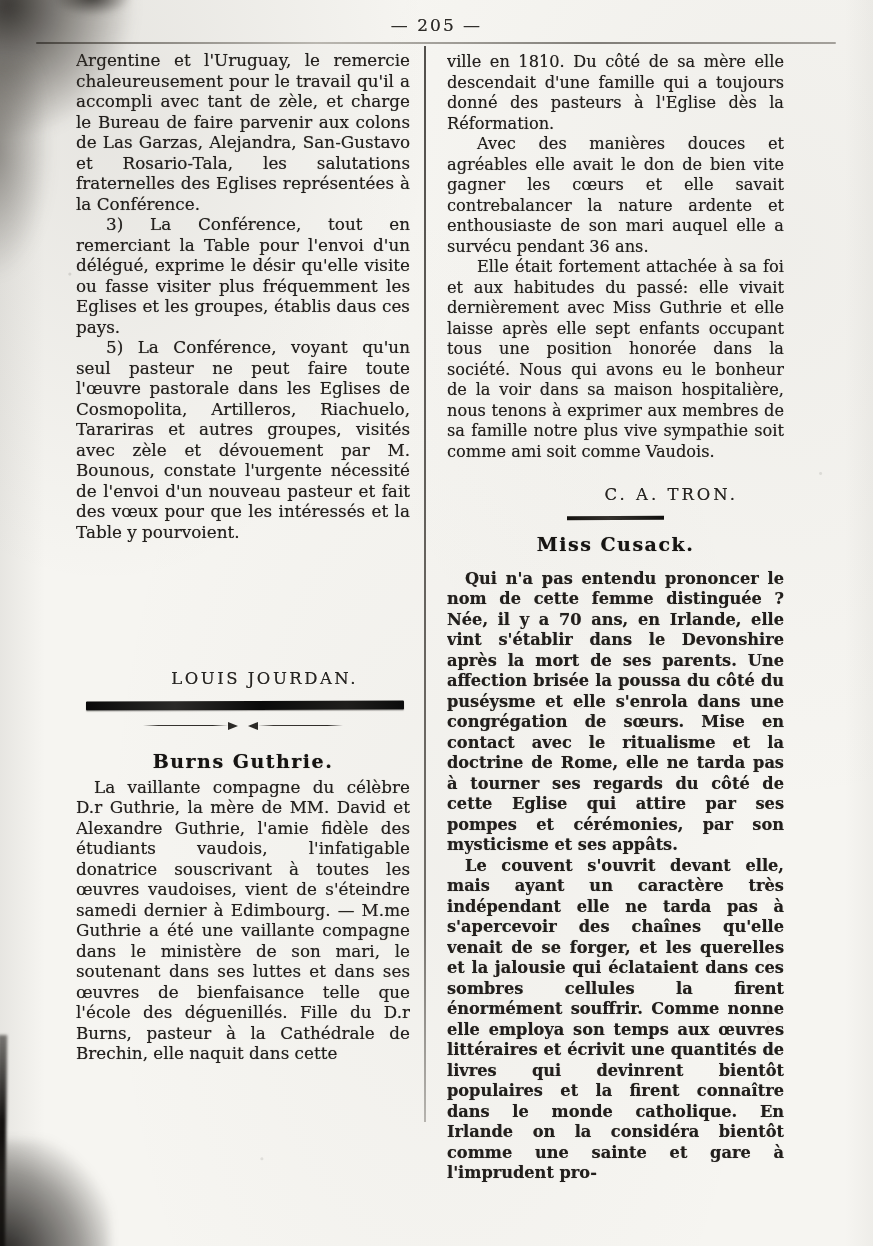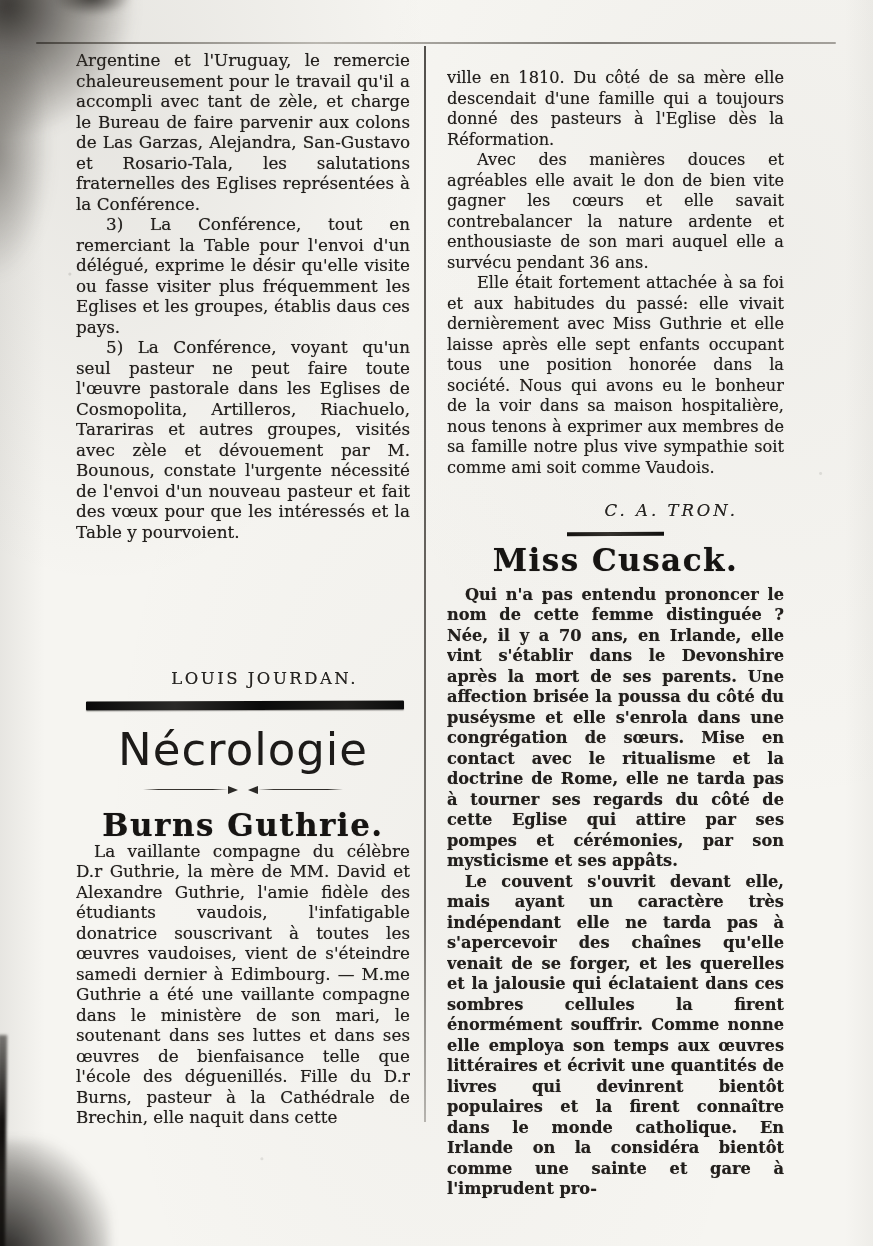--- a/index.html
+++ b/index.html
@@ -30,35 +30,35 @@
     border-radius:1px;
   }
   .col-divider{
     position:absolute;left:424px;top:46px;width:2px;height:1076px;
     background:linear-gradient(180deg,rgba(55,52,48,.85),rgba(70,66,60,.75) 80%,rgba(90,86,80,.4));
   }
   
   .col{position:absolute;top:50px;text-align:justify;}
   .col-left{left:76px;width:334px;height:1145px;overflow:hidden;
     font-size:16.8px;line-height:20.5px;}
-  .col-right{left:447px;top:68px;width:337px;height:1135px;overflow:hidden;
+  .col-right{left:447px;top:52px;width:337px;height:1135px;overflow:hidden;
     font-size:16.2px;line-height:20.5px;}
   .col p{margin:0;padding:0;text-shadow:0 0 .7px rgba(25,22,20,.55);}
   .intro{overflow:hidden;}
   .col-left .intro{height:612px;}
   .col-right .intro{height:429px;}
   .intro p + p{text-indent:30px;}
   .article-body p{text-indent:18px;}
   
   .signature{
     font-size:16.5px;letter-spacing:2.5px;color:#262421;
     text-align:right;text-shadow:0 0 .6px rgba(25,22,20,.55);
   }
   .col-left .signature{margin-top:7px;padding-right:52px;}
-  .col-right .signature{margin-top:4px;padding-right:46px;letter-spacing:3px;font-style:italic;}
+  .col-right .signature{margin-top:4px;padding-right:46px;letter-spacing:3px;}
   
   .black-bar{
     margin:11px 0 0 10px;width:318px;height:9px;
     background:linear-gradient(90deg,#090909,#2b2a28 28%,#0a0a0a 55%,#1f1e1c 82%,#0c0c0c);
     transform:rotate(-.2deg);border-radius:1px;
     box-shadow:0 1px 1px rgba(40,38,35,.4);
   }
   .necrologie-title{
     margin:16px 0 0 0;
     font-family:"DejaVu Sans","Liberation Sans",sans-serif;
@@ -68,21 +68,21 @@
   .ornament{
     margin:10px auto 0;width:200px;height:12px;
     display:flex;align-items:center;justify-content:center;
   }
   .orn-line{flex:1;height:1.4px;background:linear-gradient(90deg,transparent,#3a3733 18%,#2e2b28 82%,transparent);}
   .orn-arrow{width:0;height:0;border-top:4px solid transparent;border-bottom:4px solid transparent;}
   .orn-arrow.right{border-left:10px solid #2c2a27;margin-right:5px;}
   .orn-arrow.left{border-right:10px solid #2c2a27;margin-left:5px;}
   .article-title{
     margin:15px 0 0 0;
-    font-size:31px;line-height:28px;font-weight:bold;
+    font-size:19px;line-height:28px;font-weight:bold;
     text-align:center;letter-spacing:1.5px;color:#161412;
     text-shadow:0 0 .8px rgba(20,18,16,.6);
   }
   .col-left .article-body{margin-top:2px;}
   .col-right .article-title{margin-top:10px;}
   .col-right .article-body{margin-top:11px;font-weight:bold;}
   .short-rule{
     margin:10px auto 0;width:97px;height:4px;
     background:linear-gradient(90deg,#14120f,#34312d 45%,#11100e);
     transform:rotate(-.3deg);
@@ -123,35 +123,35 @@
       radial-gradient(circle at 30% 93%, rgba(60,56,50,.2) 1px, transparent 2px),
       radial-gradient(circle at 55% 55%, rgba(60,56,50,.12) 1px, transparent 2px),
       radial-gradient(circle at 88% 82%, rgba(60,56,50,.2) 1px, transparent 2px);
   }
 </style>
 </head>
 <body>
 
 <div class="page">
 
+  <div class="page-number">— 205 —</div>
   <div class="top-rule"></div>
   <div class="col-divider"></div>
 
   <div class="col col-left">
     <div class="intro">
         <p>Argentine et l'Uruguay, le remercie chaleureusement pour le travail qu'il a accompli avec tant de zèle, et charge le Bureau de faire parvenir aux colons de Las Garzas, Alejandra, San-Gustavo et Rosario-Tala, les salutations fraternelles des Eglises représentées à la Conférence.</p>
         <p>3) La Conférence, tout en remerciant la Table pour l'envoi d'un délégué, exprime le désir qu'elle visite ou fasse visiter plus fréquemment les Eglises et les groupes, établis daus ces pays.</p>
         <p>5) La Conférence, voyant qu'un seul pasteur ne peut faire toute l'œuvre pastorale dans les Eglises de Cosmopolita, Artilleros, Riachuelo, Tarariras et autres groupes, visités avec zèle et dévouement par M. Bounous, constate l'urgente nécessité de l'envoi d'un nouveau pasteur et fait des vœux pour que les intéressés et la Table y pourvoient.</p>
       </div>
 
     <div class="signature">LOUIS JOURDAN.</div>
 
     <div class="black-bar"></div>
 
-    <h1 class="necrologie-title">Nécrologie</h1>
 
     <div class="ornament">
       <div class="orn-line"></div>
       <span class="orn-arrow right"></span>
       <span class="orn-arrow left"></span>
       <div class="orn-line"></div>
     </div>
 
     <h2 class="article-title">Burns Guthrie.</h2>
 

